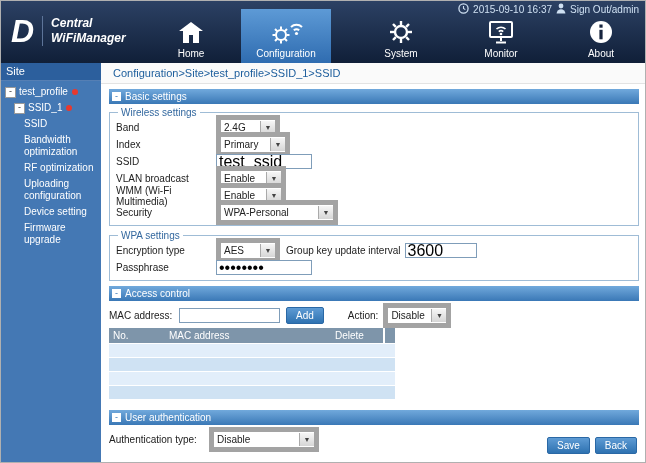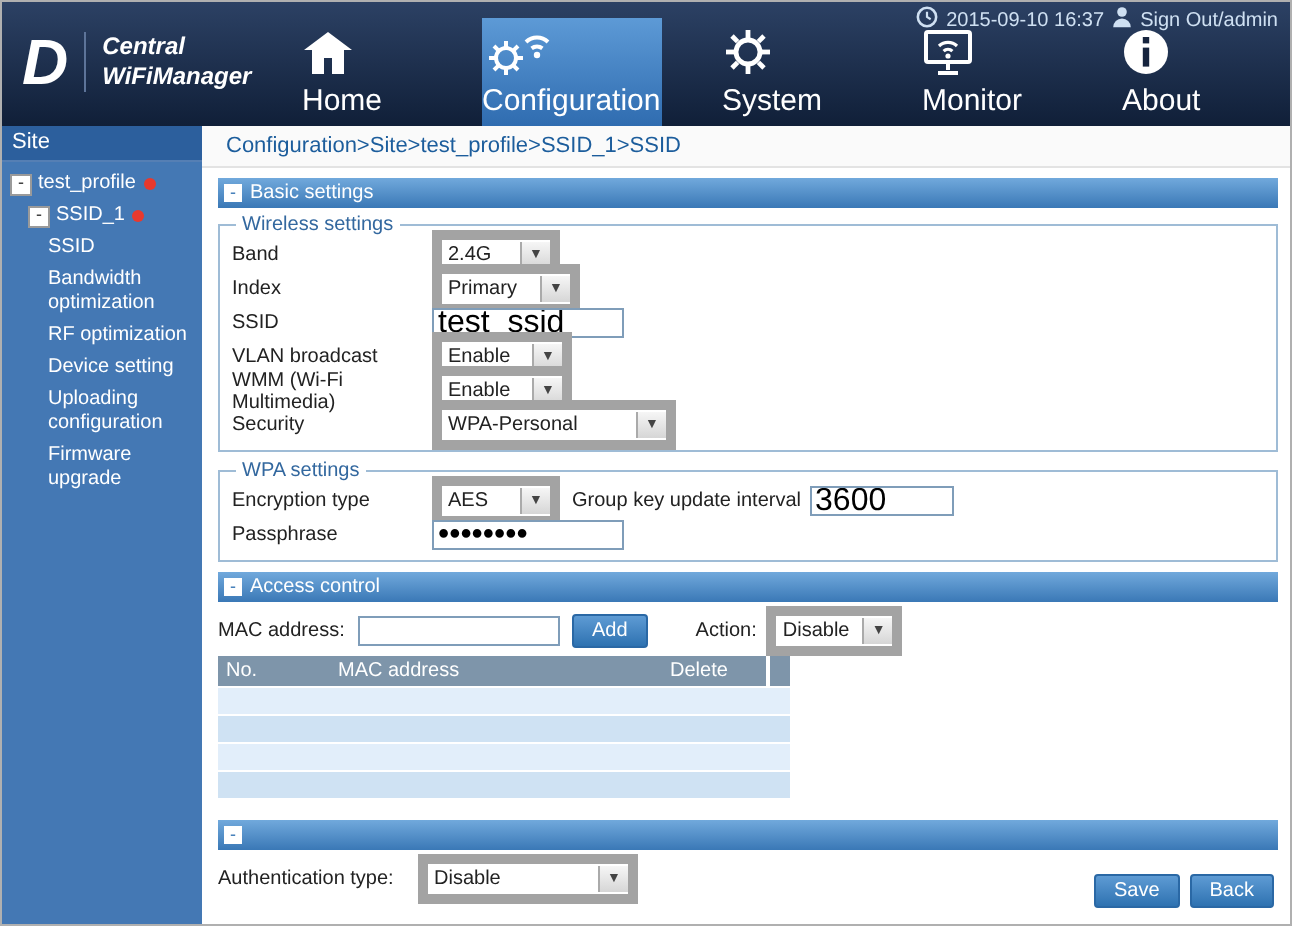--- a/index.html
+++ b/index.html
@@ -7,21 +7,21 @@
   #app{position:relative;width:644px;height:461px;border:1px solid #b0b0b0;background:#fff;overflow:hidden;}
 
   
   .topbar{position:absolute;top:0;left:0;width:100%;height:62px;background:linear-gradient(#2c4164,#101f38);}
   .statusline{position:absolute;top:2px;right:6px;display:flex;align-items:center;gap:4px;color:#cfe0f2;font-size:10px;white-space:nowrap;}
   .statusline .signout{cursor:pointer;}
   .logo{position:absolute;left:10px;top:14px;display:flex;align-items:center;color:#fff;}
   .logo-d{font-size:32px;font-weight:bold;font-style:italic;line-height:32px;margin-right:8px;}
   .brand{font-size:12px;font-weight:bold;font-style:italic;line-height:15px;border-left:1px solid #5d7499;padding-left:8px;}
   .nav{position:absolute;left:150px;top:8px;height:54px;display:flex;align-items:stretch;}
-  .nav-item{display:flex;flex-direction:column;align-items:flex-start;justify-content:flex-end;padding-bottom:4px;color:#fff;font-size:15px;cursor:pointer;}
+  .nav-item{display:flex;flex-direction:column;align-items:center;justify-content:flex-end;padding-bottom:4px;color:#fff;font-size:10px;cursor:pointer;}
   .nav-item.active{background:linear-gradient(#5d9ad6,#2f6cb0);}
   .nav-icon{height:28px;display:flex;align-items:center;justify-content:center;margin-bottom:2px;}
 
   
   .sidebar{position:absolute;top:62px;left:0;width:100px;height:399px;background:#4478b4;color:#fff;}
   .side-header{height:17px;line-height:17px;background:#2c5f9d;font-size:11px;padding-left:5px;cursor:pointer;border-bottom:1px solid #557fb4;}
   .tree{padding:3px 0 4px 0;}
   .tree-item{display:flex;align-items:flex-start;font-size:10px;line-height:12px;padding:2px 2px 2px 4px;cursor:pointer;}
   .tree-item .toggle{width:9px;height:9px;background:#fff;border:1px solid #9a9a9a;color:#333;font-size:9px;line-height:7px;text-align:center;margin-right:3px;flex:none;margin-top:1px;cursor:pointer;}
   .dot{width:6px;height:6px;border-radius:50%;background:#e8392e;margin-left:4px;margin-top:3px;flex:none;}
@@ -170,24 +170,24 @@
       <div class="tree-item ind2">
         <span>SSID</span>
       </div>
       <div class="tree-item ind2">
         <span>Bandwidth optimization</span>
       </div>
       <div class="tree-item ind2">
         <span>RF optimization</span>
       </div>
       <div class="tree-item ind2">
+        <span>Uploading configuration</span>
+      </div>
+      <div class="tree-item ind2">
         <span>Device setting</span>
-      </div>
-      <div class="tree-item ind2">
-        <span>Uploading configuration</span>
       </div>
       <div class="tree-item ind2">
         <span>Firmware upgrade</span>
       </div>
     </div>
   </div>
 
   <div class="main">
     <div class="breadcrumb">Configuration&gt;Site&gt;test_profile&gt;SSID_1&gt;SSID</div>
 
@@ -304,20 +304,21 @@
             <td></td>
             <td></td>
             <td></td>
             <td></td>
           </tr>
       </tbody>
     </table>
 
     <div class="section-bar" style="margin-top:10px;">
       <span class="collapse-box">-</span>
+      <span>User authentication</span>
     </div>
 
     <div class="authrow">
       <span style="width:100px;">Authentication type:</span>
       <span class="dd" style="width:100px;">
         <span class="val">Disable</span>
         <span class="arrow">▼</span>
       </span>
     </div>
 

